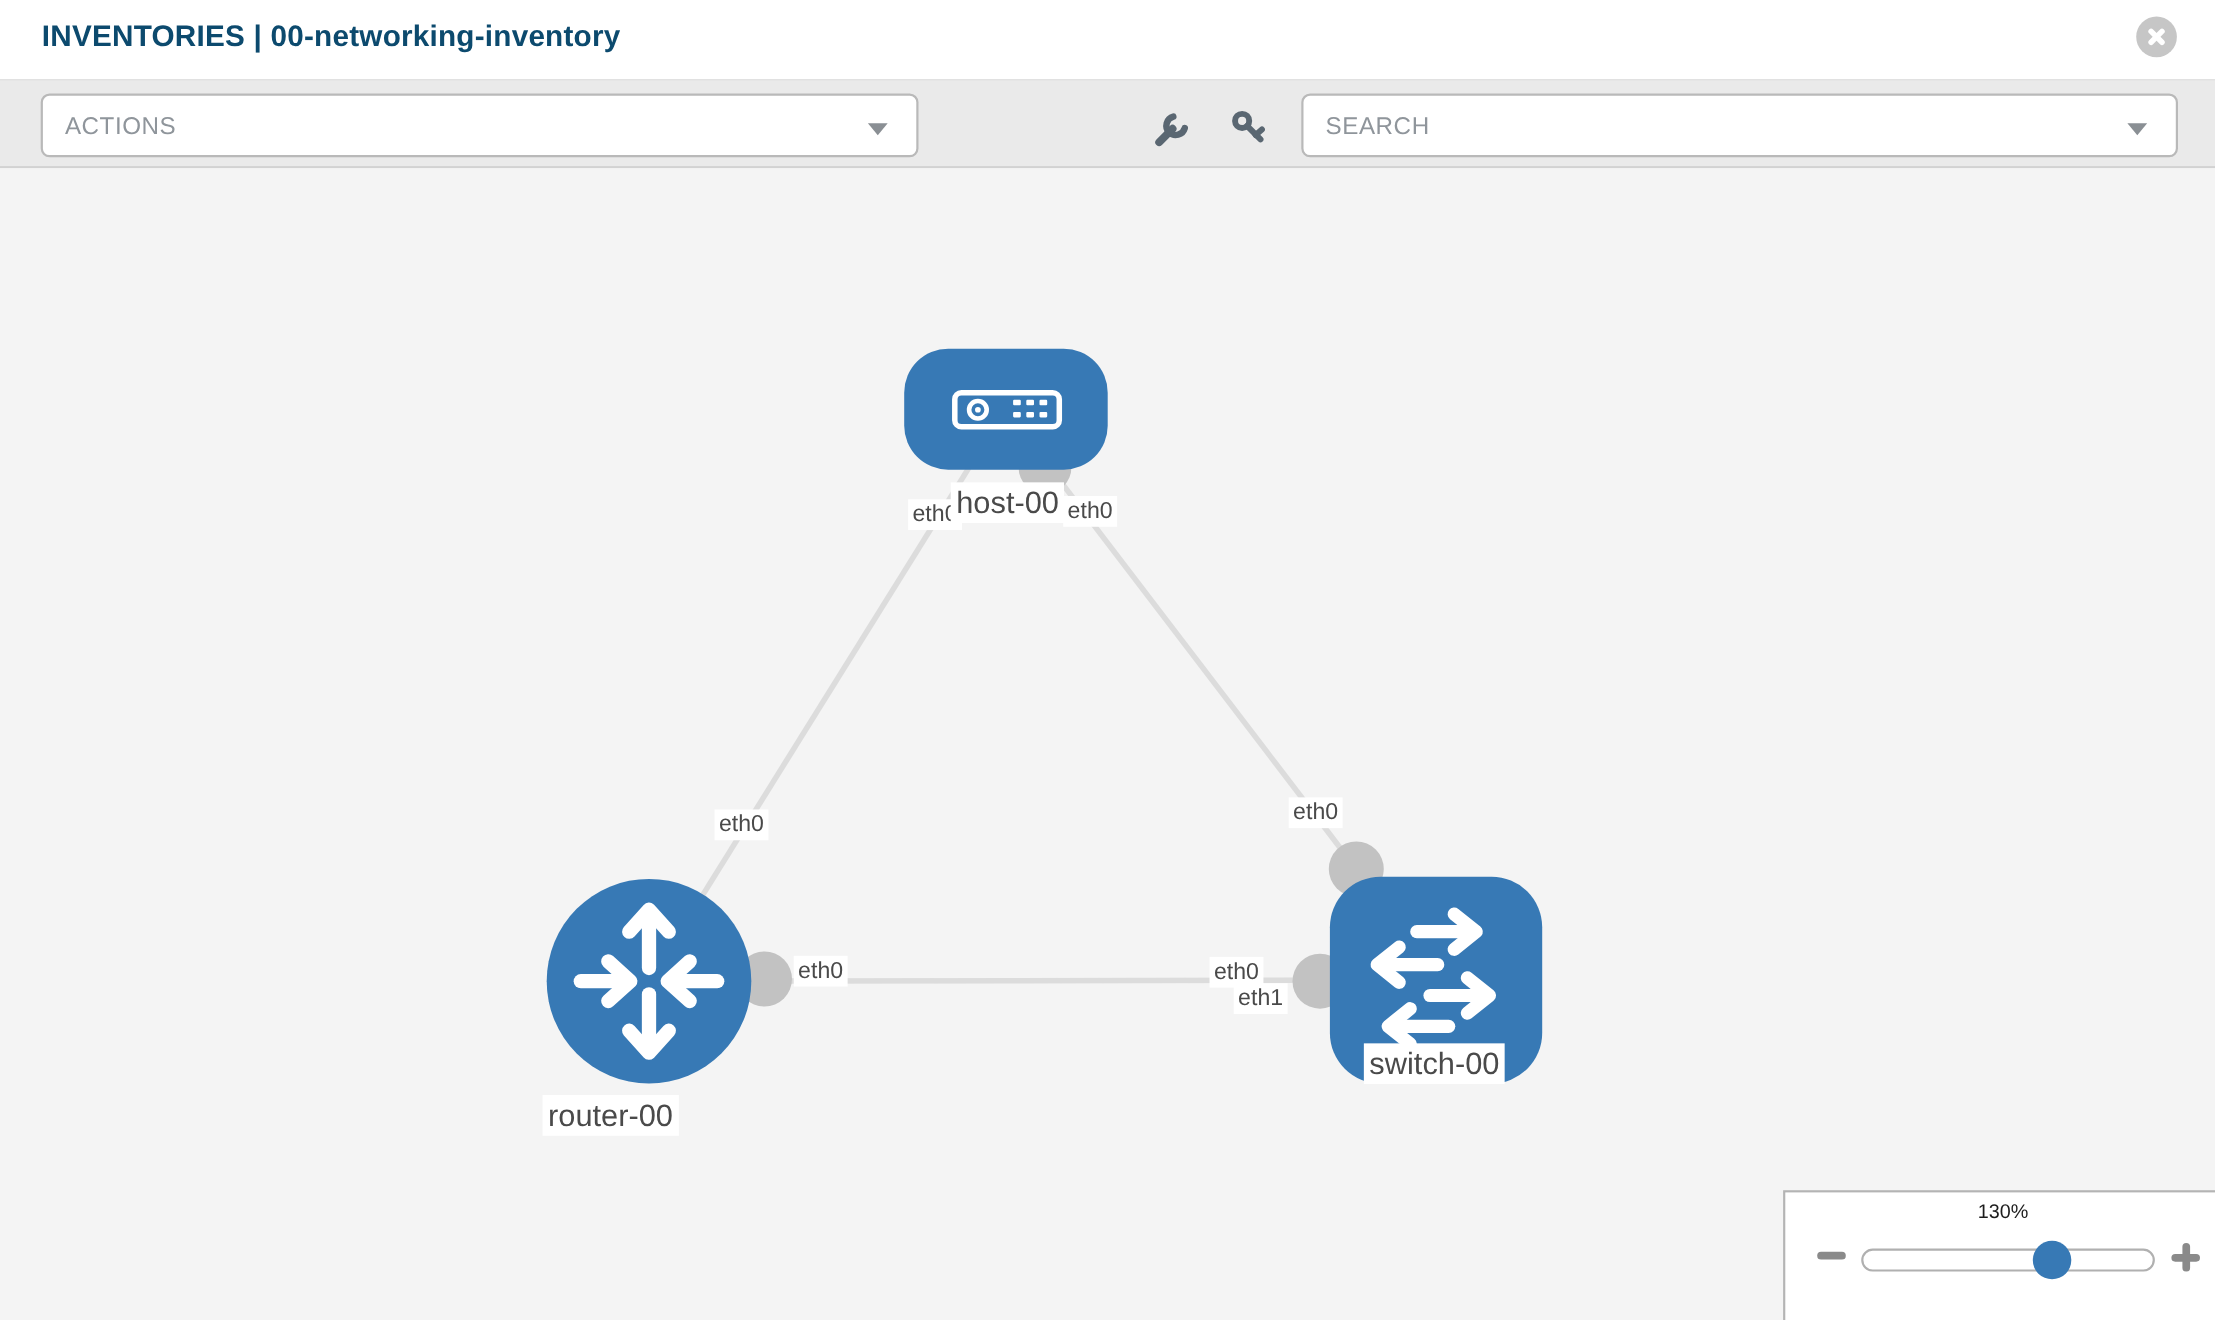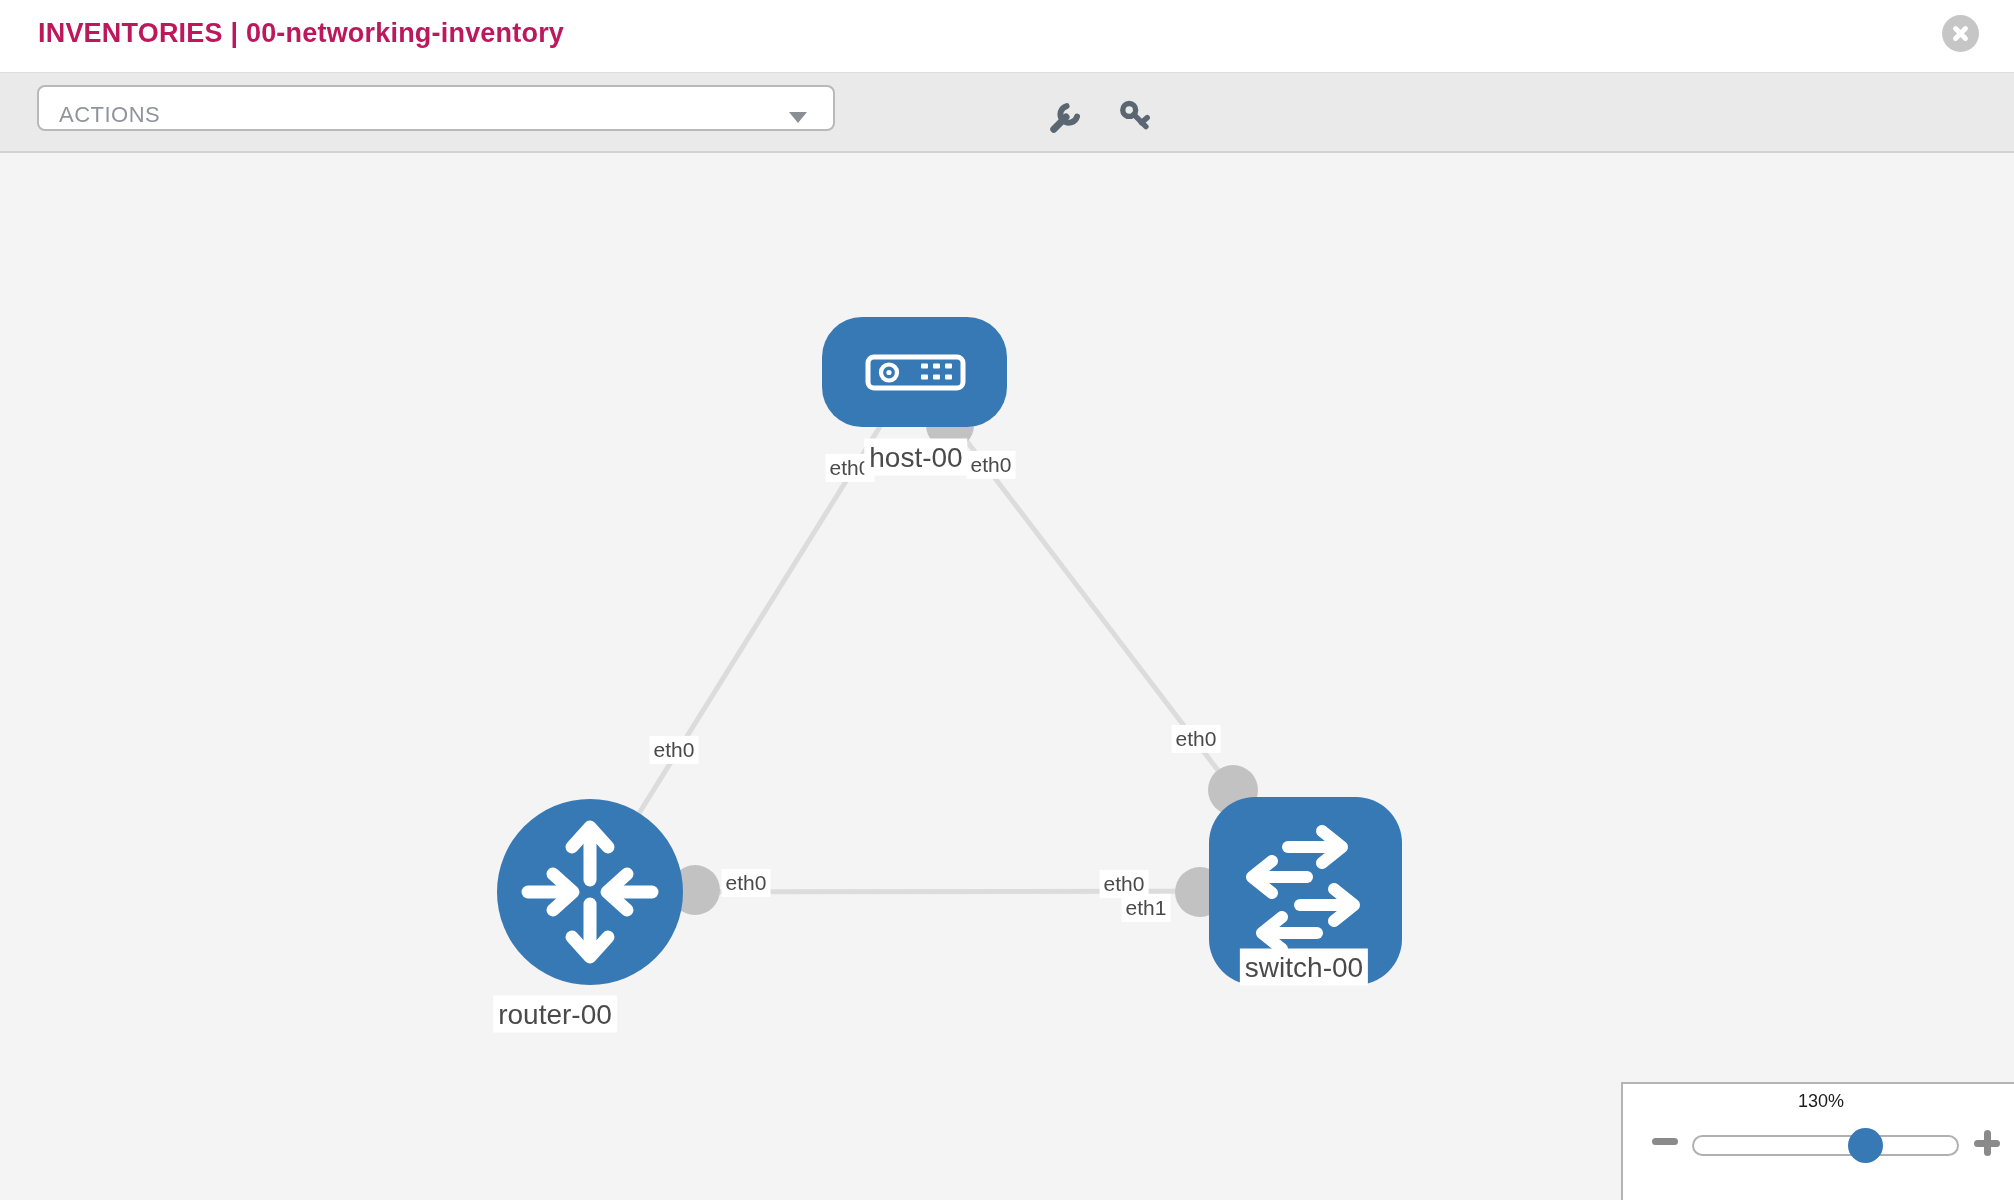--- a/index.html
+++ b/index.html
@@ -3,32 +3,32 @@
 <meta charset="utf-8">
 <style>
   * { margin:0; padding:0; box-sizing:border-box; }
   html,body { width:2014px; height:1200px; overflow:hidden;
     font-family:"Liberation Sans", sans-serif; background:#ffffff; }
 
   
   .header { position:absolute; left:0; top:0; width:2014px; height:72px;
     background:#ffffff; }
   .header-title { position:absolute; left:38px; top:18px; font-size:27px;
-    font-weight:bold; color:#be185d; letter-spacing:0.2px; }
+    font-weight:bold; color:#0c4a6e; letter-spacing:0.2px; }
   .close-btn { position:absolute; left:1942px; top:15px; width:37px; height:37px;
     border-radius:50%; background:#c6c6c6; cursor:pointer; }
   .close-btn .bar { position:absolute; left:9px; top:16px; width:19px; height:5px;
     background:#ffffff; border-radius:2.5px; }
   .close-btn .bar.b1 { transform:rotate(45deg); }
   .close-btn .bar.b2 { transform:rotate(-45deg); }
 
   
   .toolbar { position:absolute; left:0; top:72px; width:2014px; height:81px;
     background:#eaeaea; border-top:1px solid #dedede; border-bottom:2px solid #d2d2d2; }
-  .dropdown { position:absolute; top:12px; height:46px; background:#ffffff;
+  .dropdown { position:absolute; top:12px; height:58px; background:#ffffff;
     border:2px solid #b9b9b9; border-radius:8px; cursor:pointer; }
   .dropdown .dd-label { position:absolute; left:20px; top:15px; font-size:22px;
     color:#8f959b; letter-spacing:0.5px; }
   .caret { position:absolute; right:26px; top:25px; width:0; height:0;
     border-left:9px solid transparent; border-right:9px solid transparent;
     border-top:11px solid #8a8f94; }
   .dd-actions { left:37px; width:798px; }
   .dd-search  { left:1183px; width:797px; }
   .tool-icon { position:absolute; top:26px; width:36px; height:36px; cursor:pointer; }
   .tool-icon svg { width:100%; height:100%; }
@@ -86,20 +86,24 @@
     </svg>
   </div>
   <div class="tool-icon ti-key">
     <svg viewBox="0 0 28 28">
       <circle cx="9.5" cy="8.5" r="5" stroke="#5a6772" stroke-width="4.2" fill="none"></circle>
       <path d="M13 12 L22.5 21.5" stroke="#5a6772" stroke-width="4.2" stroke-linecap="round" fill="none"></path>
       <path d="M19 18.5 L23.5 14.5" stroke="#5a6772" stroke-width="4.2" stroke-linecap="round" fill="none"></path>
     </svg>
   </div>
 
+  <div class="dropdown dd-search">
+    <span class="dd-label">SEARCH</span>
+    <span class="caret"></span>
+  </div>
 </div>
 
 <div class="canvas">
   <svg class="net" width="2014" height="1047" viewBox="0 0 2014 1047">
 
     <line x1="914" y1="219" x2="590" y2="739" stroke="#dcdcdc" stroke-width="5"></line>
     <line x1="914" y1="219" x2="1233" y2="637" stroke="#dcdcdc" stroke-width="5"></line>
     <line x1="590" y1="739" x2="1305" y2="738" stroke="#dcdcdc" stroke-width="5"></line>
 
     <circle cx="950" cy="272" r="24" fill="#c2c2c2"></circle>

